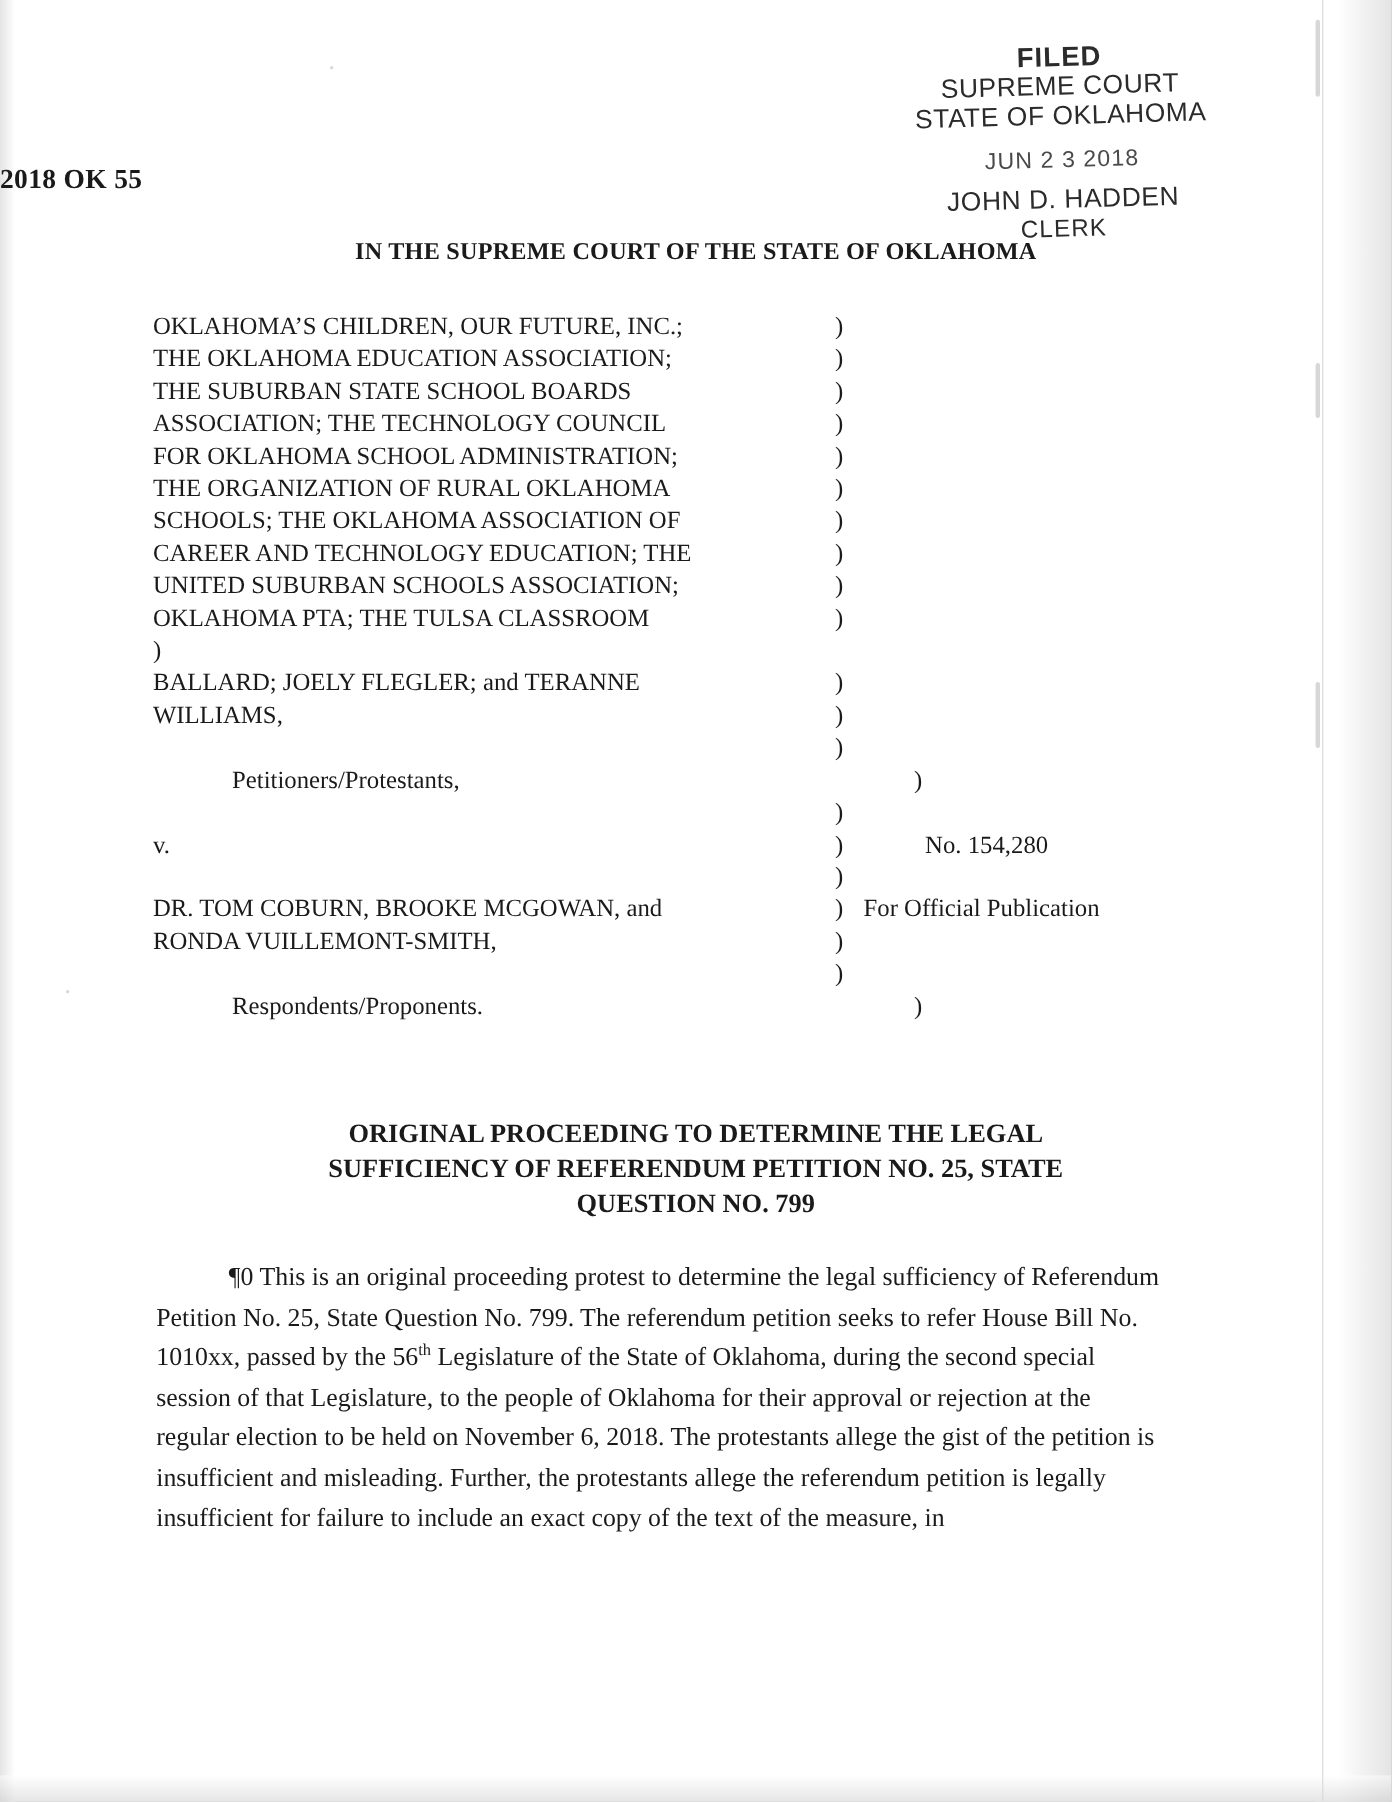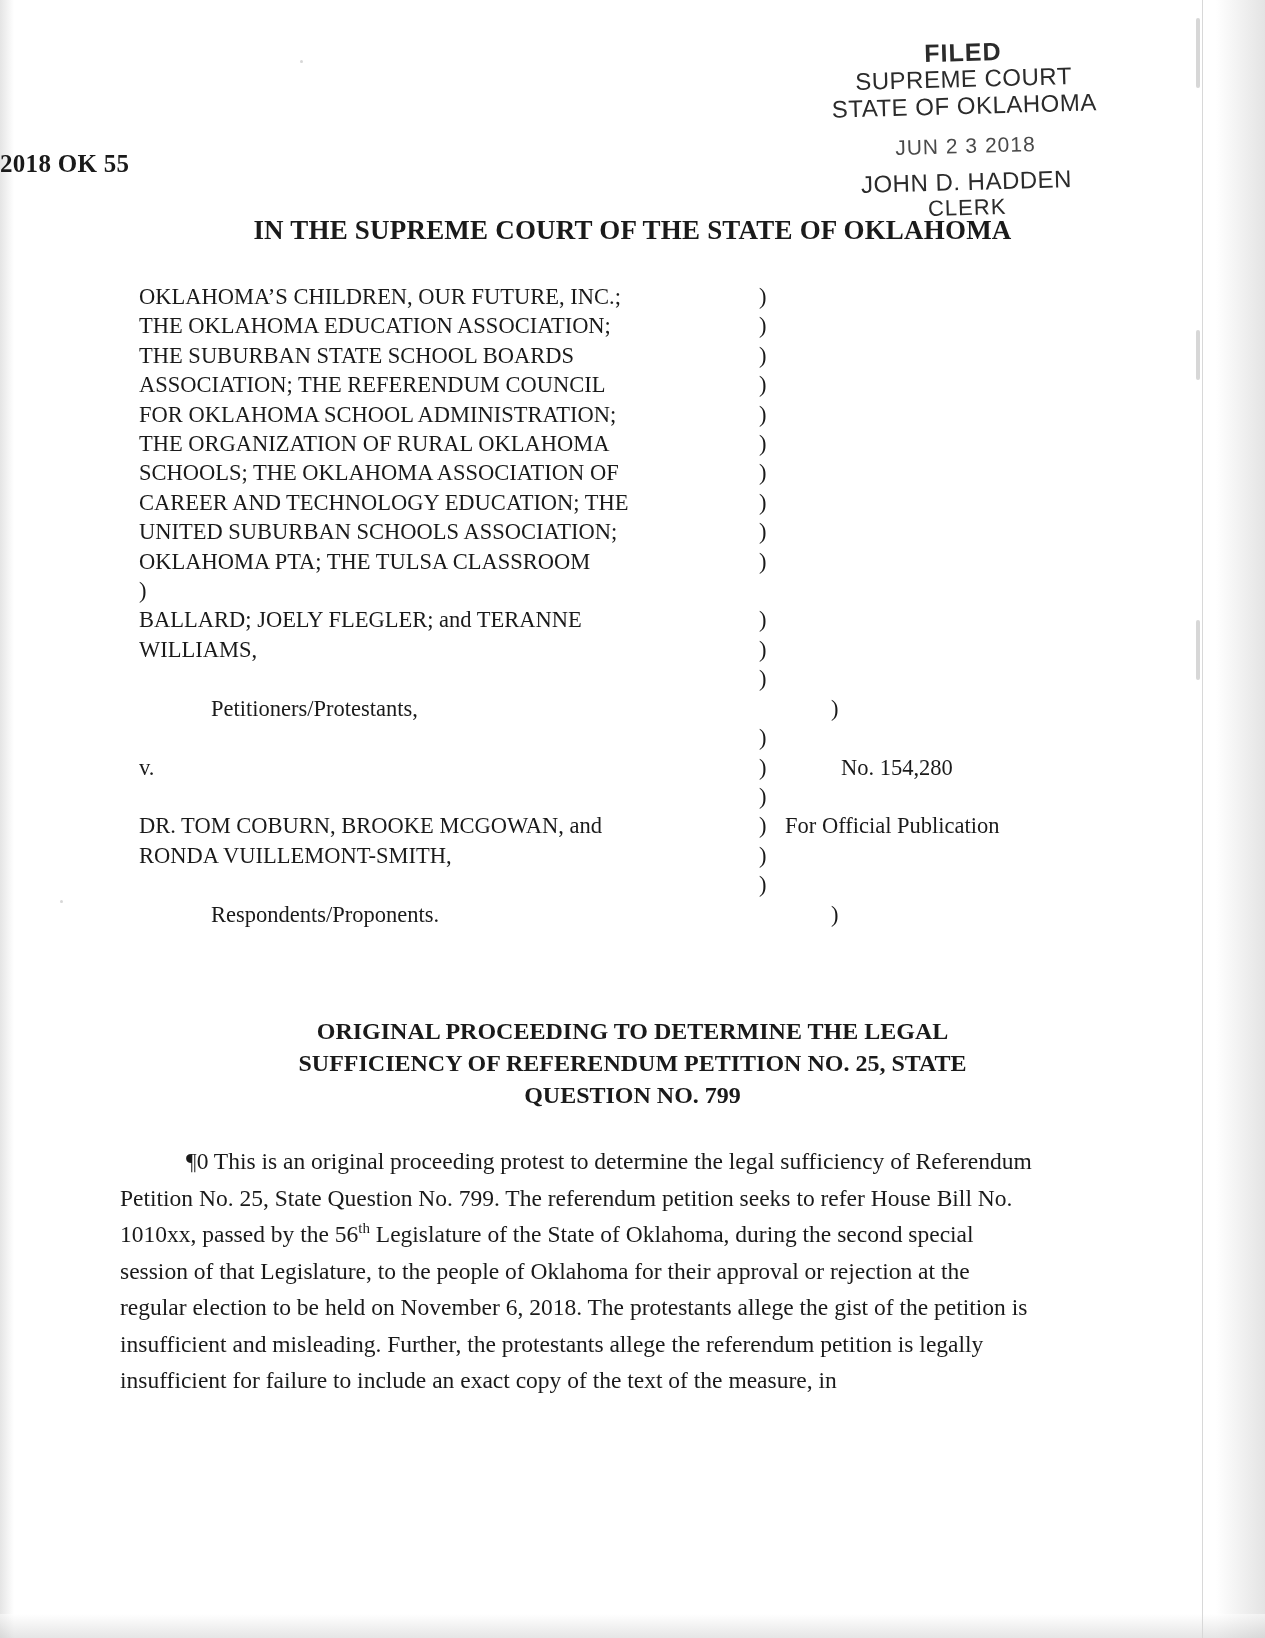--- a/index.html
+++ b/index.html
@@ -93,21 +93,21 @@
     text-align: left;
     font-size: 25px;
     font-weight: bold;
     letter-spacing: .3px;
   }
   .court-title {
     position: absolute;
     left: 0; top: 215px;
     width: 100%;
     text-align: center;
-    font-size: 27px;
+    font-size: 22px;
     font-weight: bold;
     letter-spacing: .2px;
   }
 
   .caption {
     position: absolute;
     left: 139px;
     top: 282px;
     width: 1010px;
   }
@@ -139,21 +139,21 @@
     top: 1015px;
     width: 915px;
     text-align: center;
     font-size: 24px;
     font-weight: bold;
     line-height: 32px;
   }
 
   .body-text {
     position: absolute;
-    left: 120px;
+    left: 142px;
     top: 1143px;
     width: 915px;
     font-size: 23.5px;
     line-height: 36.5px;
     text-align: left;
   }
   .body-text .first-indent {
     display: inline-block;
     width: 66px;
   }
@@ -208,21 +208,21 @@
       <div class="cap-left">THE OKLAHOMA EDUCATION ASSOCIATION;</div>
       <div class="cap-paren">)</div>
       <div class="cap-right"></div>
     </div>
     <div class="cap-row">
       <div class="cap-left">THE SUBURBAN STATE SCHOOL BOARDS</div>
       <div class="cap-paren">)</div>
       <div class="cap-right"></div>
     </div>
     <div class="cap-row">
-      <div class="cap-left">ASSOCIATION; THE REFERENDUM COUNCIL</div>
+      <div class="cap-left">ASSOCIATION; THE TECHNOLOGY COUNCIL</div>
       <div class="cap-paren">)</div>
       <div class="cap-right"></div>
     </div>
     <div class="cap-row">
       <div class="cap-left">FOR OKLAHOMA SCHOOL ADMINISTRATION;</div>
       <div class="cap-paren">)</div>
       <div class="cap-right"></div>
     </div>
     <div class="cap-row">
       <div class="cap-left">THE ORGANIZATION OF RURAL OKLAHOMA</div>

